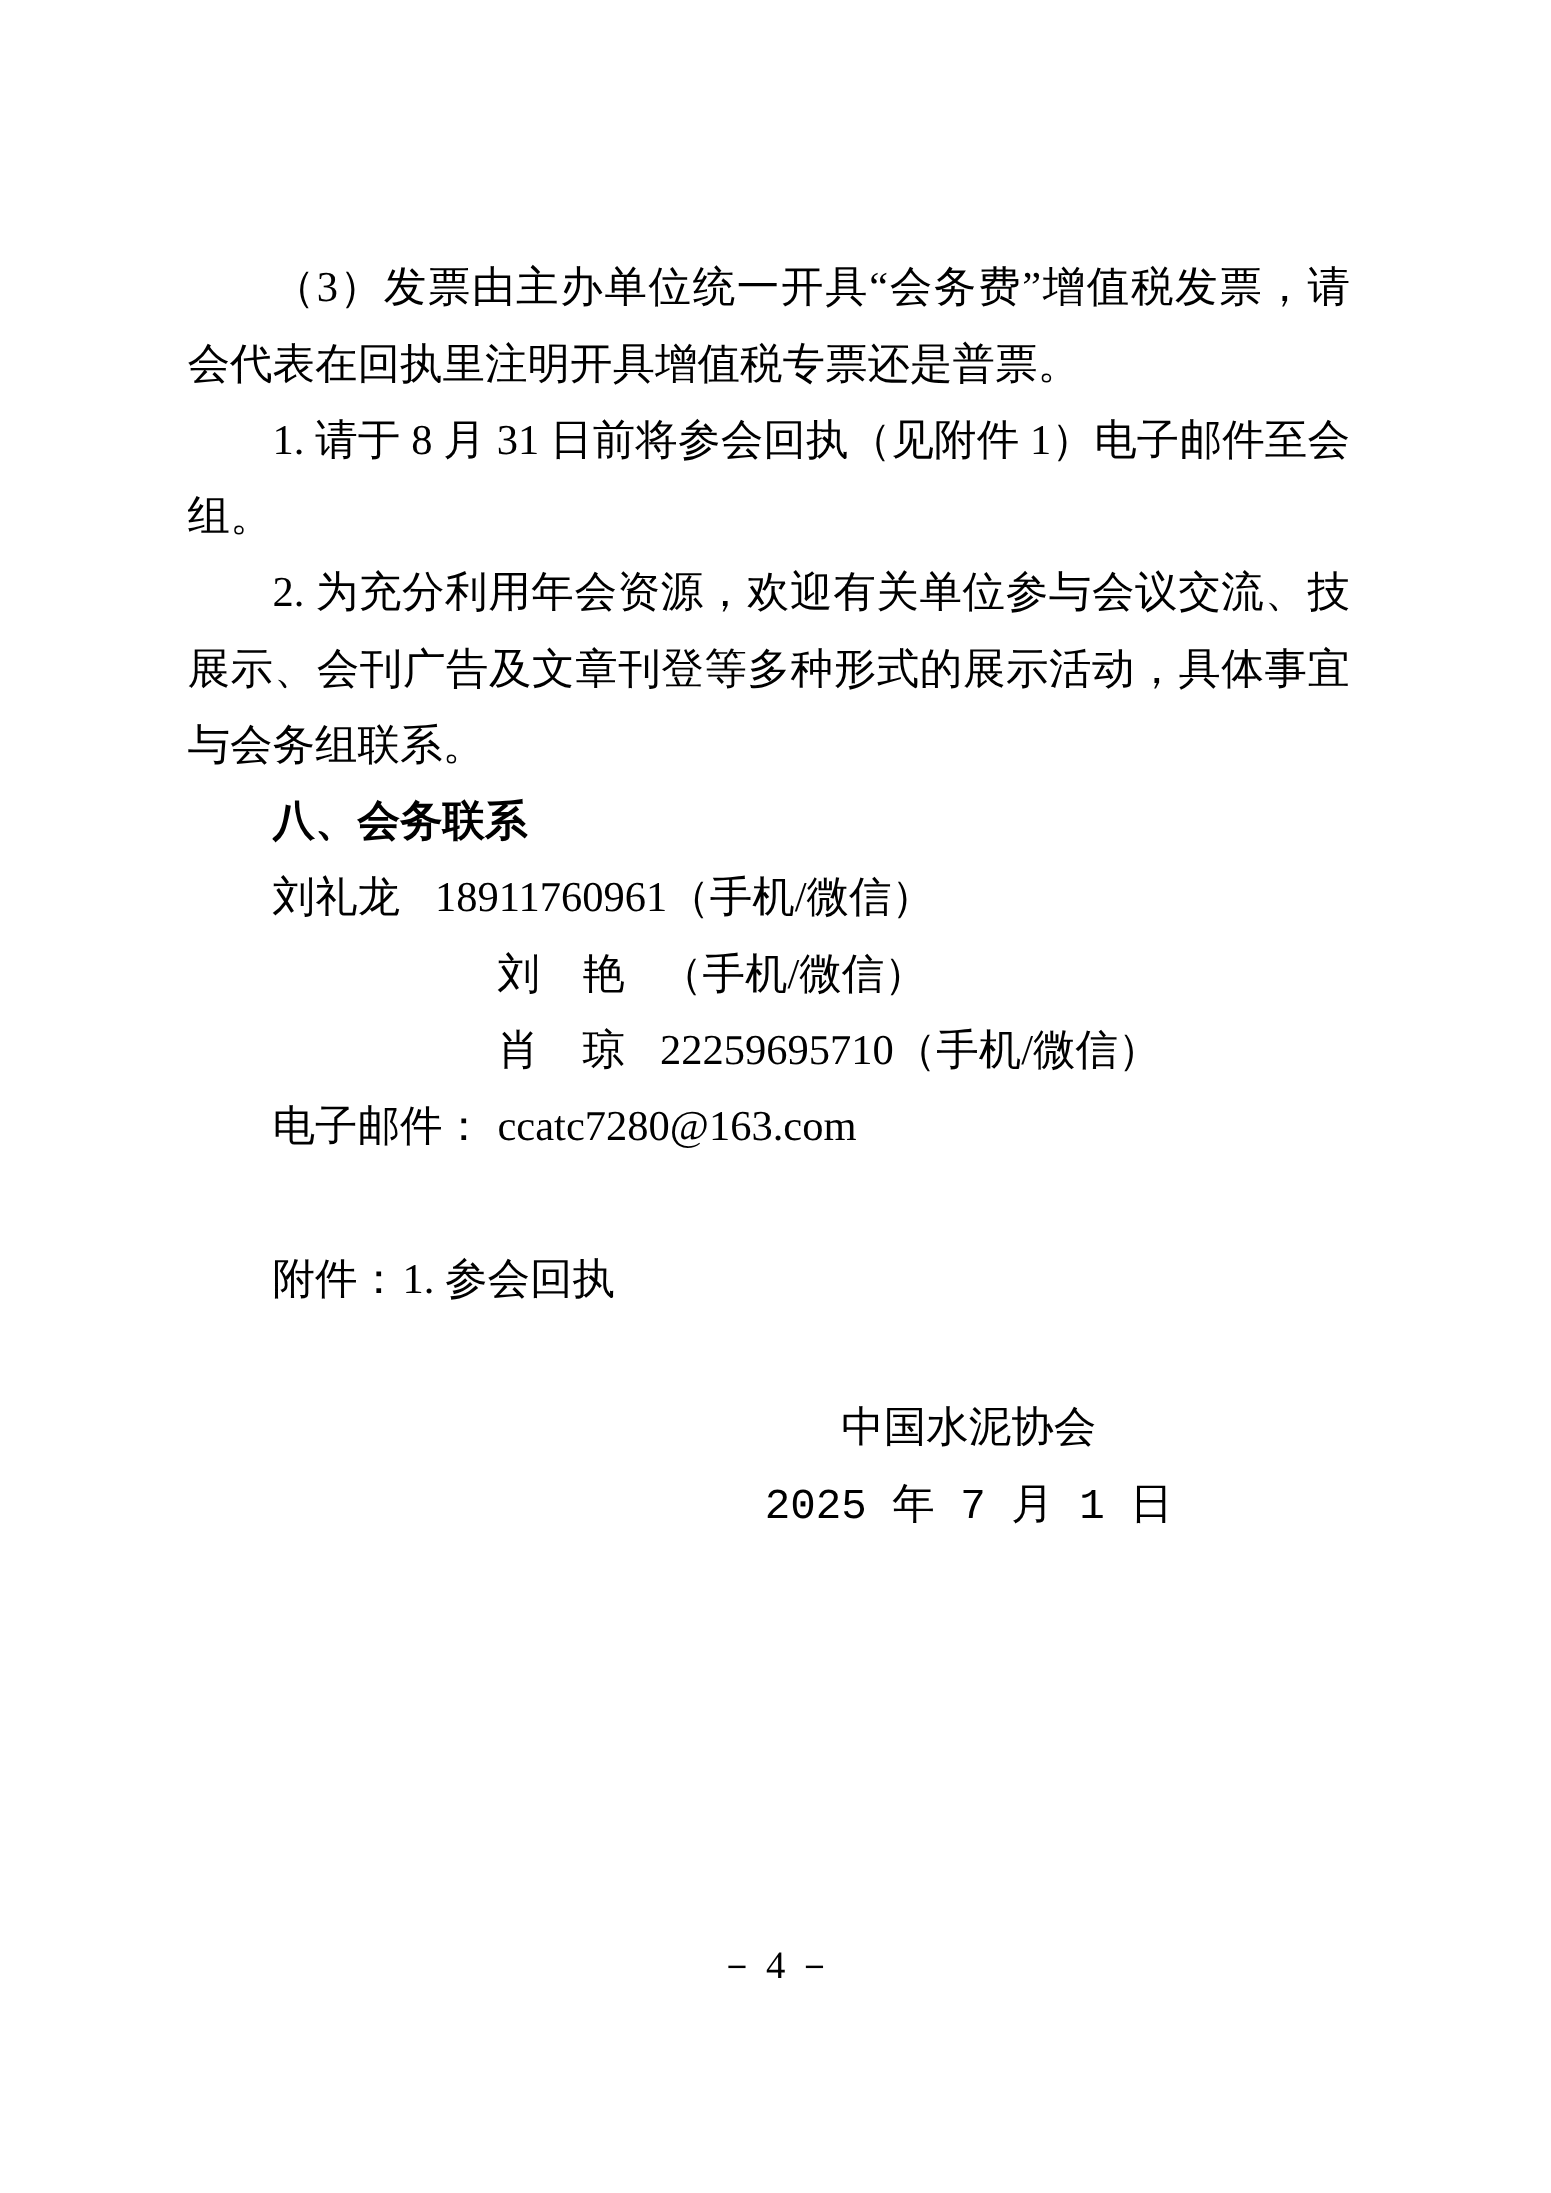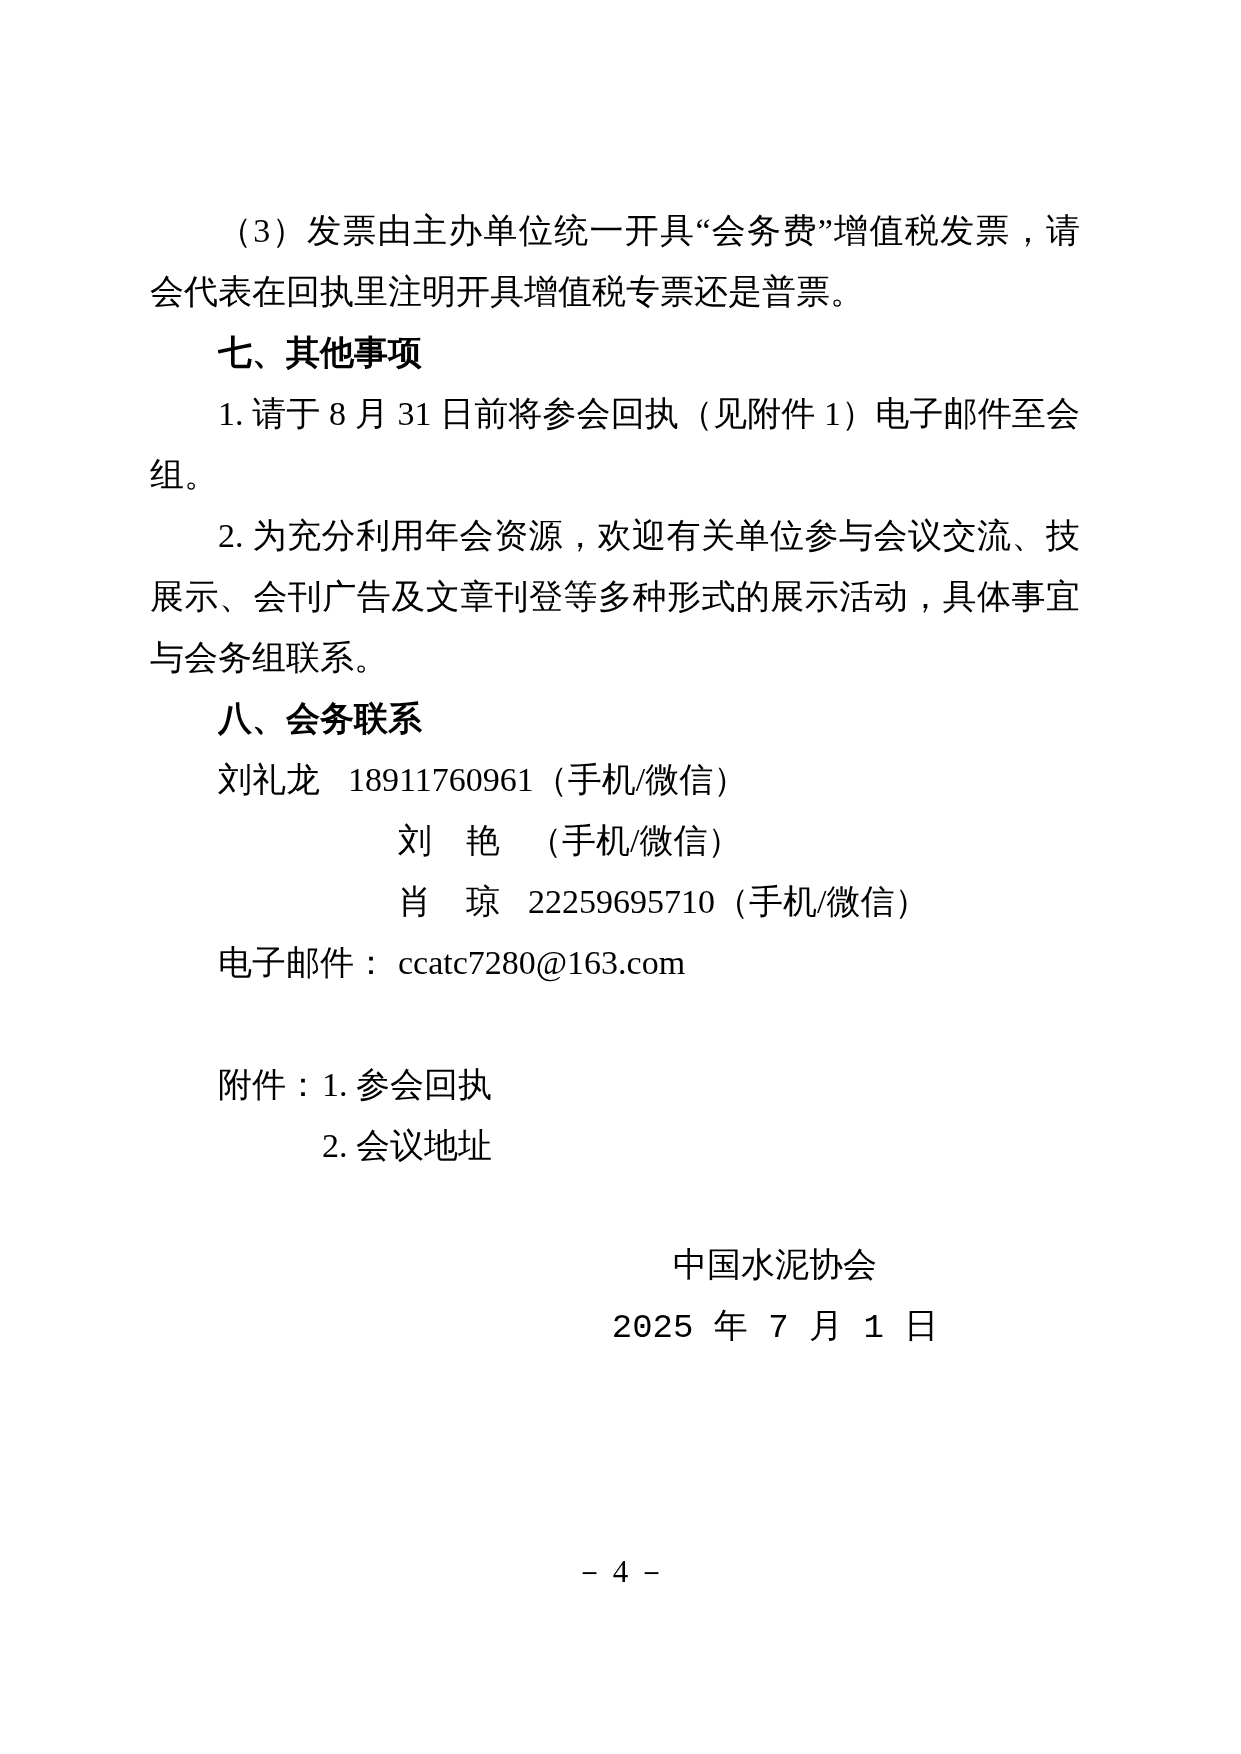--- a/index.html
+++ b/index.html
@@ -80,21 +80,20 @@
 <body>
 
 <div class="page">
   <div class="content">
 
     <div class="para">
       <div class="line fill ind">（3）发票由主办单位统一开具“会务费”增值税发票，请参</div>
       <div class="line">会代表在回执里注明开具增值税专票还是普票。</div>
     </div>
 
-    <div class="heading">七、其他事项</div>
 
     <div class="para">
       <div class="line fill ind">1. 请于 8 月 31 日前将参会回执（见附件 1）电子邮件至会务</div>
       <div class="line">组。</div>
     </div>
 
     <div class="para">
       <div class="line fill ind">2. 为充分利用年会资源，欢迎有关单位参与会议交流、技术</div>
       <div class="line fill">展示、会刊广告及文章刊登等多种形式的展示活动，具体事宜请</div>
       <div class="line">与会务组联系。</div>
@@ -122,21 +121,20 @@
       <div class="row">
         <span class="c-label">电子邮件：</span>
         <span class="c-phone">ccatc7280@163.com</span>
       </div>
     </div>
 
     <div class="row attach-block">
       <span class="a-label">附件：</span>
       <span class="a-items">
         <span class="a-item" style="display:block">1. 参会回执</span>
-        <span class="a-item" style="display:block">2. 会议地址</span>
       </span>
     </div>
 
     <div class="signature">
       <div class="sig-line">中国水泥协会</div>
       <div class="sig-line">2025 年 7 月 1 日</div>
     </div>
 
   </div>
 

